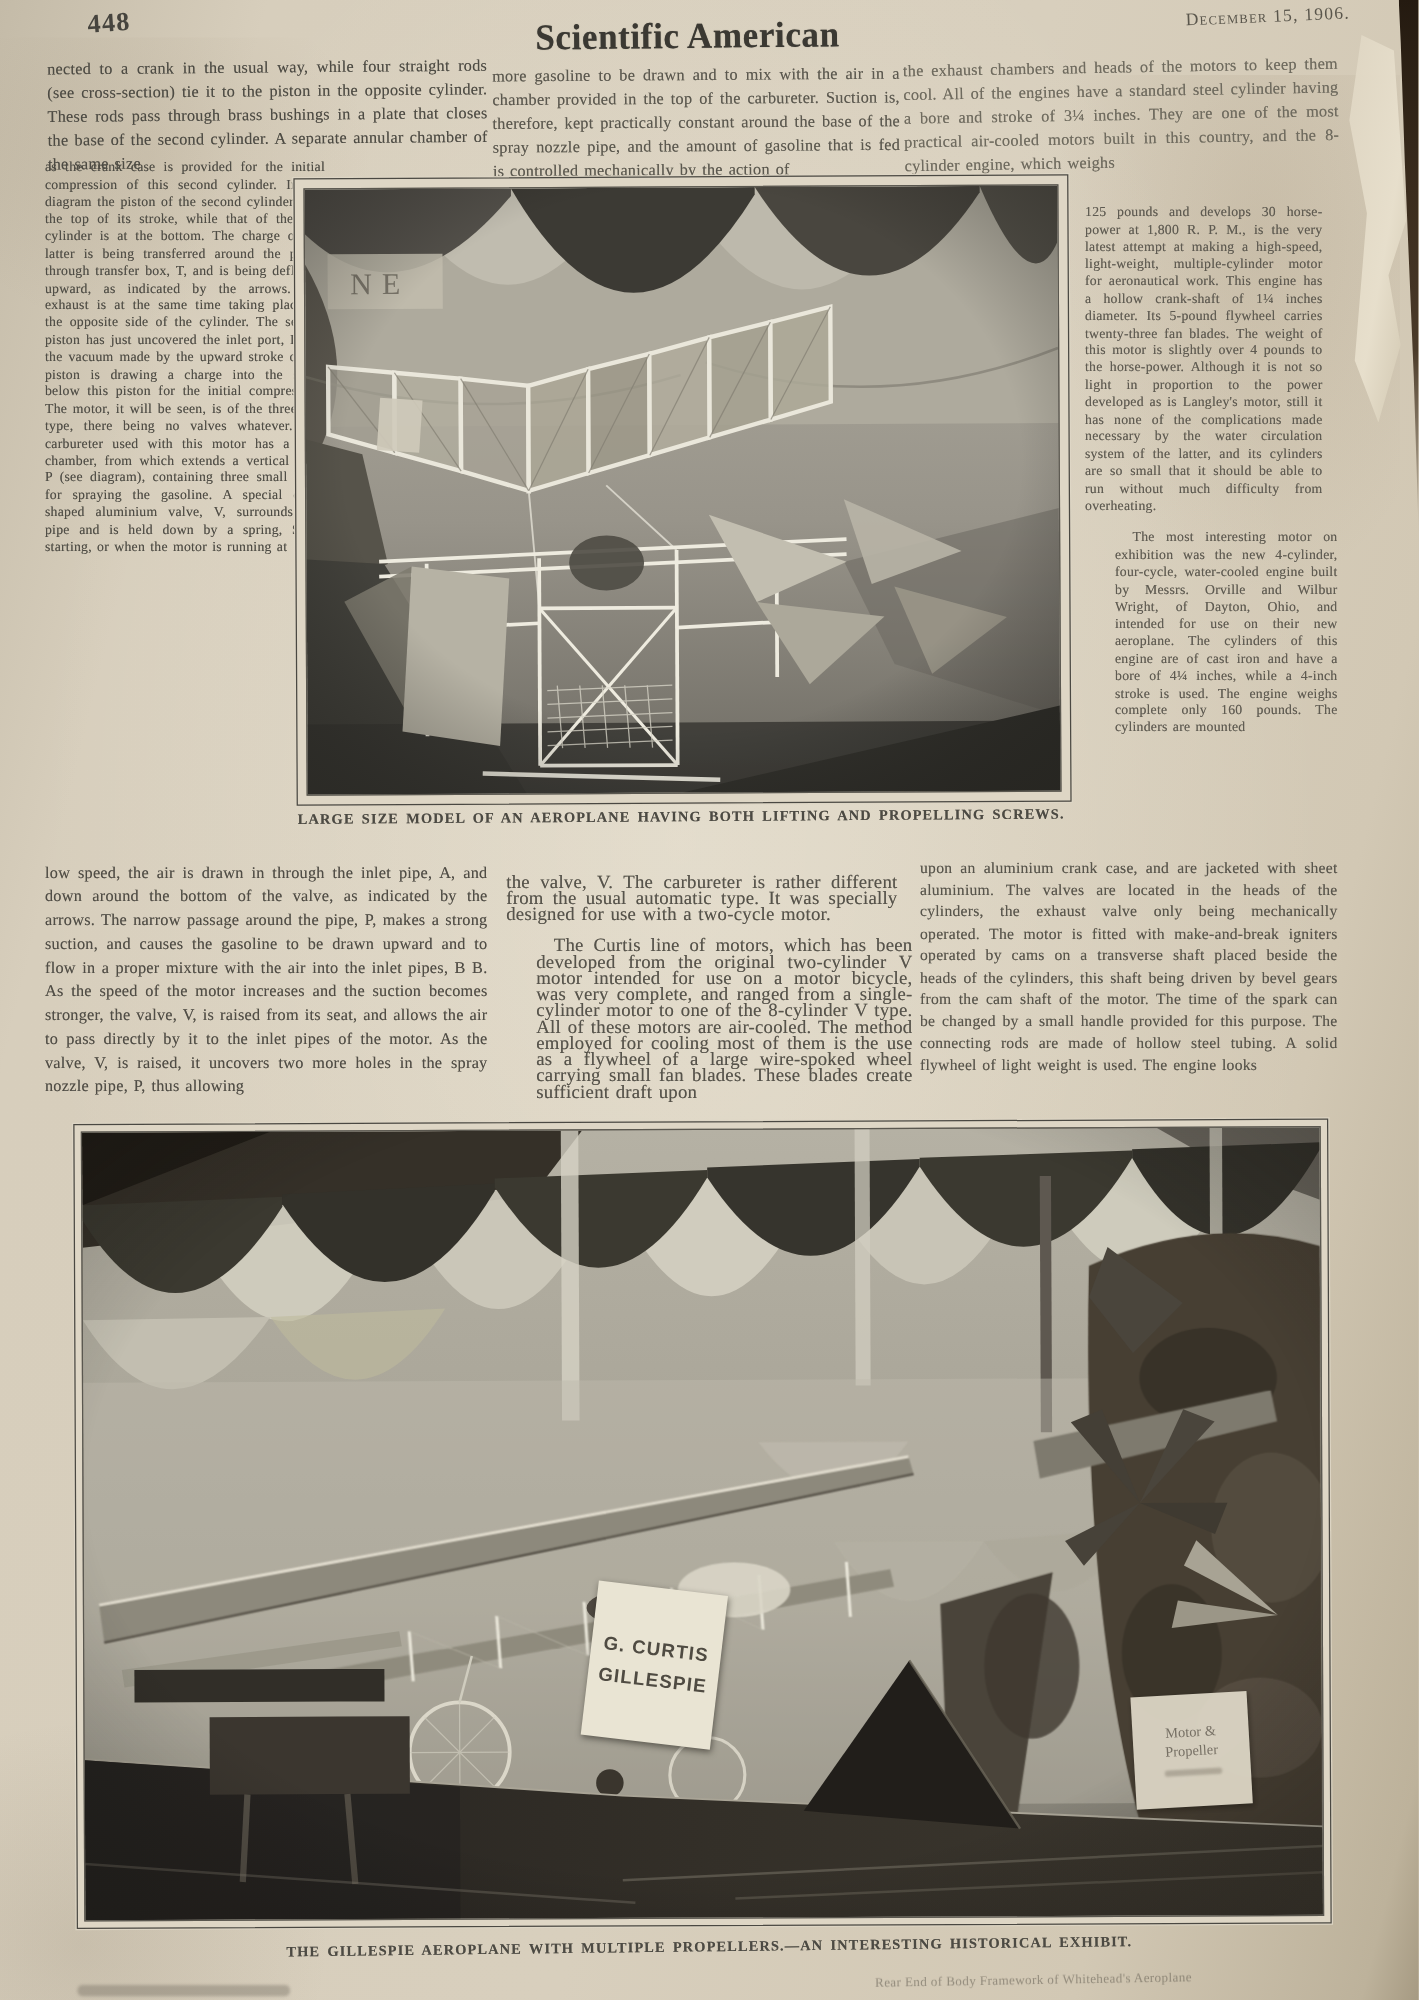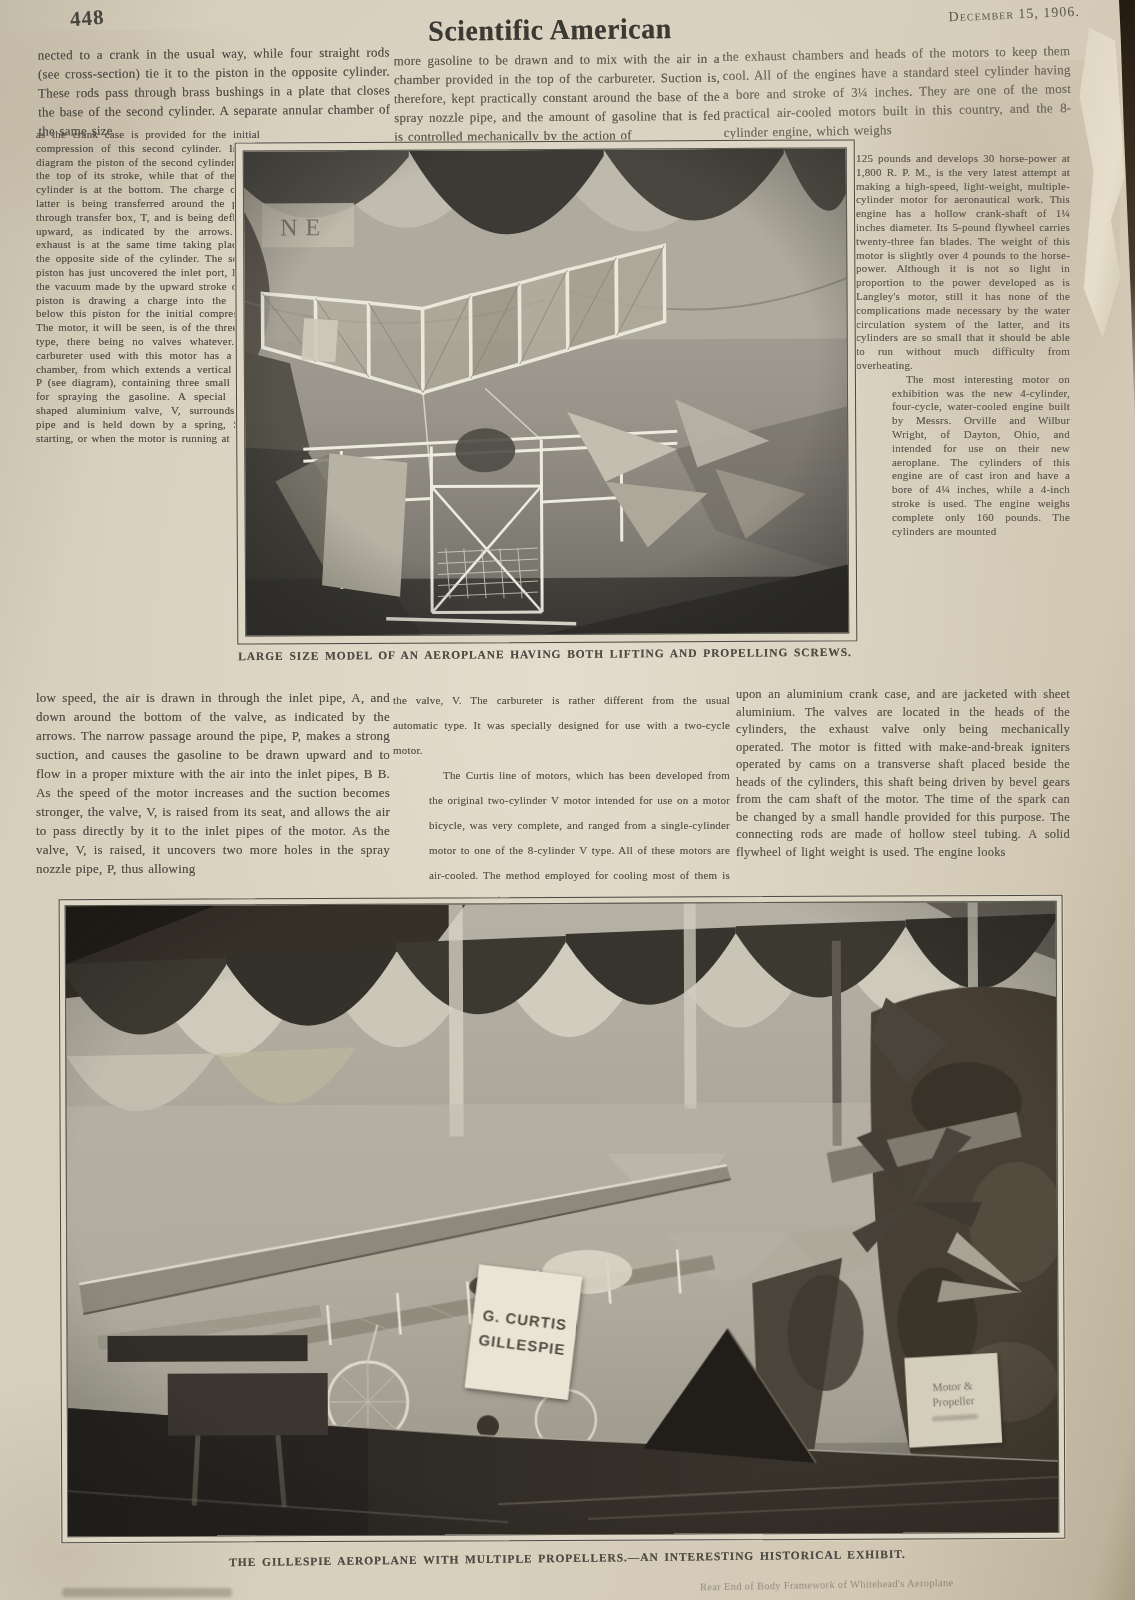--- a/index.html
+++ b/index.html
@@ -11,21 +11,21 @@
           radial-gradient(ellipse at 48% 42%, rgba(255,252,240,.30), rgba(255,252,240,0) 62%),
           linear-gradient(104deg,#c4bba8 0%,#d7cebc 14%,#d8cfbd 55%,#d2c8b4 82%,#bdb29b 97%,#a69a82 100%),
           #d2c9b7;}
   .stain{position:absolute;pointer-events:none;}
   .txt{position:absolute;text-align:justify;color:var(--ink,#54514a);
        word-spacing:1.2px;letter-spacing:.2px;
        text-shadow:0 0 .4px rgba(84,80,70,.55);}
   .wide{font-size:13px;line-height:19px;}
   .narrow{font-size:11px;line-height:13.8px;overflow:hidden;}
   .p2{text-indent:14px;margin:0;padding-left:36px;}
-  .p1{margin:0;}
+  .p1{margin:12px;}
   .pagenum{position:absolute;left:70px;top:6px;font-size:21px;font-weight:bold;
            color:#46443e;transform:rotate(-4deg);letter-spacing:1px;}
   .masthead{position:absolute;left:350px;top:14px;width:400px;text-align:center;
             font-size:28px;font-weight:bold;color:#3b3933;letter-spacing:.5px;
             transform:scaleY(1.04) rotate(-.6deg);text-shadow:0 0 .6px rgba(50,48,40,.6);}
   .dateline{position:absolute;left:830px;top:9px;width:250px;text-align:right;
             font-variant:small-caps;font-size:14px;color:#5a564c;
             letter-spacing:1px;transform:rotate(-2.4deg);}
   .figframe{position:absolute;background:#ded6c5;border:1px solid #4a4842;
             box-shadow:0 0 0 1px rgba(222,214,197,.9);}
@@ -66,21 +66,21 @@
 
   <div class="pagenum">448</div>
   <div class="masthead">Scientific American</div>
   <div class="dateline">December 15, 1906.</div>
 
   <div class="txt wide" style="left:38px;top:44px;width:352px;--ink:#4d4b44;transform:rotate(-.5deg);">nected to a crank in the usual way, while four straight rods (see cross-section) tie it to the piston in the opposite cylinder. These rods pass through brass bushings in a plate that closes the base of the second cylinder. A separate annular chamber of the same size</div>
   <div class="txt narrow" style="left:36px;top:128px;width:224px;height:552px;--ink:#4f4d46;">as the crank case is provided for the initial compression of this second cylinder. In the diagram the piston of the second cylinder is at the top of its stroke, while that of the first cylinder is at the bottom. The charge of the latter is being transferred around the piston through transfer box, T, and is being deflected upward, as indicated by the arrows. The exhaust is at the same time taking place on the opposite side of the cylinder. The second piston has just uncovered the inlet port, I, and the vacuum made by the upward stroke of the piston is drawing a charge into the space below this piston for the initial compression. The motor, it will be seen, is of the three-port type, there being no valves whatever. The carbureter used with this motor has a float chamber, from which extends a vertical pipe, P (see diagram), containing three small holes for spraying the gasoline. A special cone-shaped aluminium valve, V, surrounds this pipe and is held down by a spring, S. In starting, or when the motor is running at</div>
   <div class="txt wide" style="left:36px;top:688px;width:354px;--ink:#504d46;">low speed, the air is drawn in through the inlet pipe, A, and down around the bottom of the valve, as indicated by the arrows. The narrow passage around the pipe, P, makes a strong suction, and causes the gasoline to be drawn upward and to flow in a proper mixture with the air into the inlet pipes, B B. As the speed of the motor increases and the suction becomes stronger, the valve, V, is raised from its seat, and allows the air to pass directly by it to the inlet pipes of the motor. As the valve, V, is raised, it uncovers two more holes in the spray nozzle pipe, P, thus allowing</div>
 
   <div class="txt wide" style="left:394px;top:50px;width:326px;--ink:#5b584f;transform:rotate(-.4deg);">more gasoline to be drawn and to mix with the air in a chamber provided in the top of the carbureter. Suction is, therefore, kept practically constant around the base of the spray nozzle pipe, and the amount of gasoline that is fed is controlled mechanically by the action of</div>
-  <div class="txt" style="left:393px;top:688px;width:337px;font-size:11px;line-height:25px;--ink:#56534b;">
+  <div class="txt" style="left:393px;top:688px;width:337px;font-size:15px;line-height:13px;--ink:#56534b;">
     <p class="p1">the valve, V. The carbureter is rather different from the usual automatic type. It was specially designed for use with a two-cycle motor.</p>
     <p class="p2">The Curtis line of motors, which has been developed from the original two-cylinder V motor intended for use on a motor bicycle, was very complete, and ranged from a single-cylinder motor to one of the 8-cylinder V type. All of these motors are air-cooled. The method employed for cooling most of them is the use as a flywheel of a large wire-spoked wheel carrying small fan blades. These blades create sufficient draft upon</p>
   </div>
 
   <div class="txt wide" style="left:723px;top:44px;width:348px;--ink:#6f6b5f;transform:rotate(-1deg);">the exhaust chambers and heads of the motors to keep them cool. All of the engines have a standard steel cylinder having a bore and stroke of 3¼ inches. They are one of the most practical air-cooled motors built in this country, and the 8-cylinder engine, which weighs</div>
   <div class="txt narrow" style="left:856px;top:152px;width:214px;height:536px;--ink:#5f5b52;">
     <p class="p1">125 pounds and develops 30 horse-power at 1,800 R. P. M., is the very latest attempt at making a high-speed, light-weight, multiple-cylinder motor for aeronautical work. This engine has a hollow crank-shaft of 1¼ inches diameter. Its 5-pound flywheel carries twenty-three fan blades. The weight of this motor is slightly over 4 pounds to the horse-power. Although it is not so light in proportion to the power developed as is Langley's motor, still it has none of the complications made necessary by the water circulation system of the latter, and its cylinders are so small that it should be able to run without much difficulty from overheating.</p>
     <p class="p2">The most interesting motor on exhibition was the new 4-cylinder, four-cycle, water-cooled engine built by Messrs. Orville and Wilbur Wright, of Dayton, Ohio, and intended for use on their new aeroplane. The cylinders of this engine are of cast iron and have a bore of 4¼ inches, while a 4-inch stroke is used. The engine weighs complete only 160 pounds. The cylinders are mounted</p>
   </div>
   <div class="txt" style="left:736px;top:686px;width:334px;font-size:12.5px;line-height:17.5px;--ink:#58554c;">upon an aluminium crank case, and are jacketed with sheet aluminium. The valves are located in the heads of the cylinders, the exhaust valve only being mechanically operated. The motor is fitted with make-and-break igniters operated by cams on a transverse shaft placed beside the heads of the cylinders, this shaft being driven by bevel gears from the cam shaft of the motor. The time of the spark can be changed by a small handle provided for this purpose. The connecting rods are made of hollow steel tubing. A solid flywheel of light weight is used. The engine looks</div>

